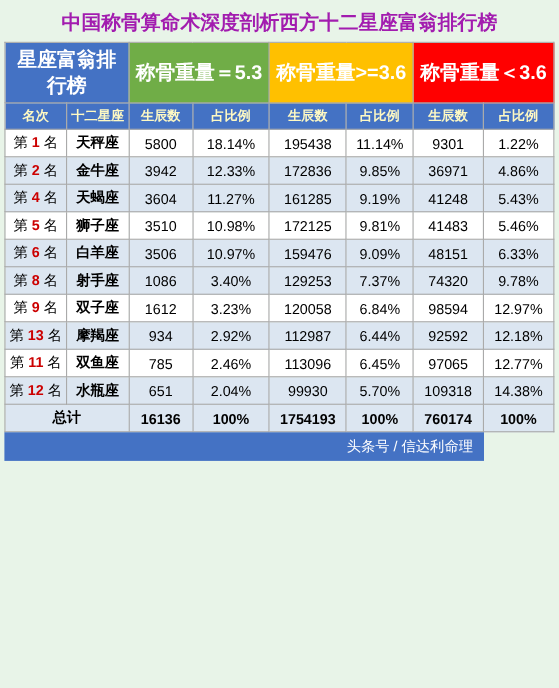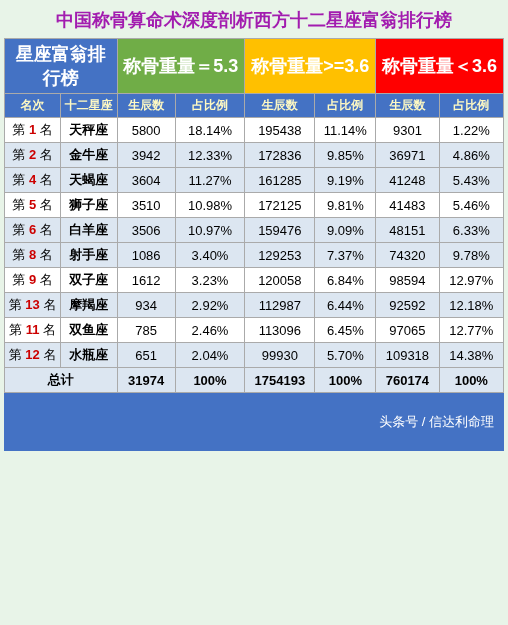--- a/index.html
+++ b/index.html
@@ -58,25 +58,25 @@
     .rank-num {
       color: #cc0000;
       font-weight: bold;
     }
     .total-row td {
       background: #dce6f1;
       font-weight: bold;
       margin-top: 28px;
     }
     .footer {
-      width: 500px;
+      width: 436px;
       background: #4472c4;
       color: white;
       text-align: right;
-      padding: 20px 10px;
+      padding: 4px 10px;
       font-size: 13px;
     }
     .section-header {
       background: #70ad47 !important;
       color: white !important;
     }
     .section-header-2 {
       background: #ffc000 !important;
       color: white !important;
       margin-left: 16px;
@@ -247,21 +247,21 @@
     <td class="zodiac-cell">水瓶座</td>
     <td>651</td>
     <td>2.04%</td>
     <td>99930</td>
     <td>5.70%</td>
     <td>109318</td>
     <td>14.38%</td>
   </tr>
         <tr class="total-row">
   <td colspan="2">总计</td>
-  <td>31974</td>
+  <td>16136</td>
   <td>100%</td>
   <td>1754193</td>
   <td>100%</td>
   <td>760174</td>
   <td>100%</td>
 </tr>
       </tbody>
   </table>
   <div class="footer">头条号 / 信达利命理</div>
 </div>

